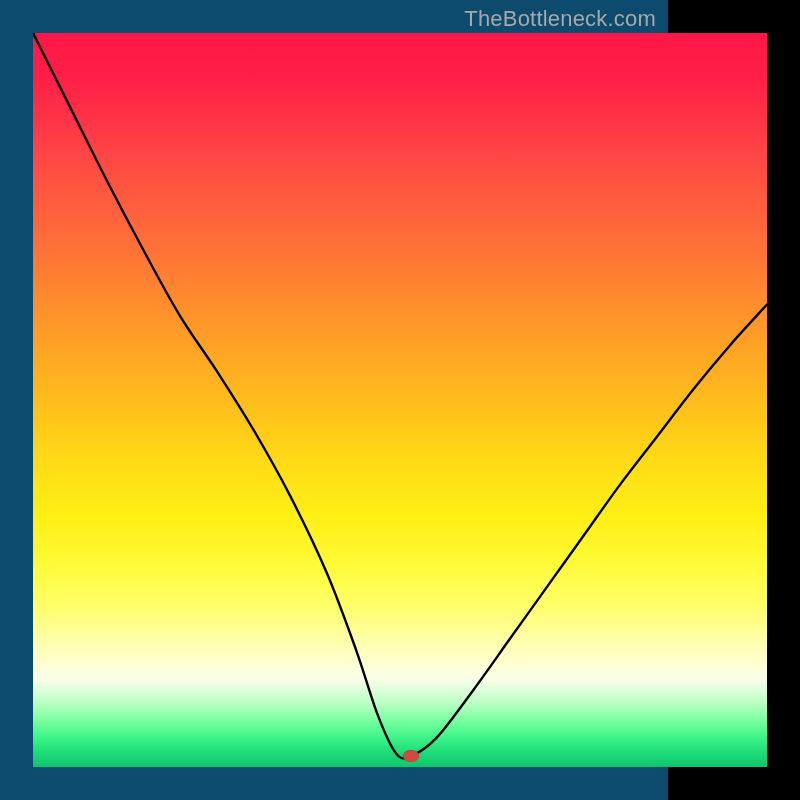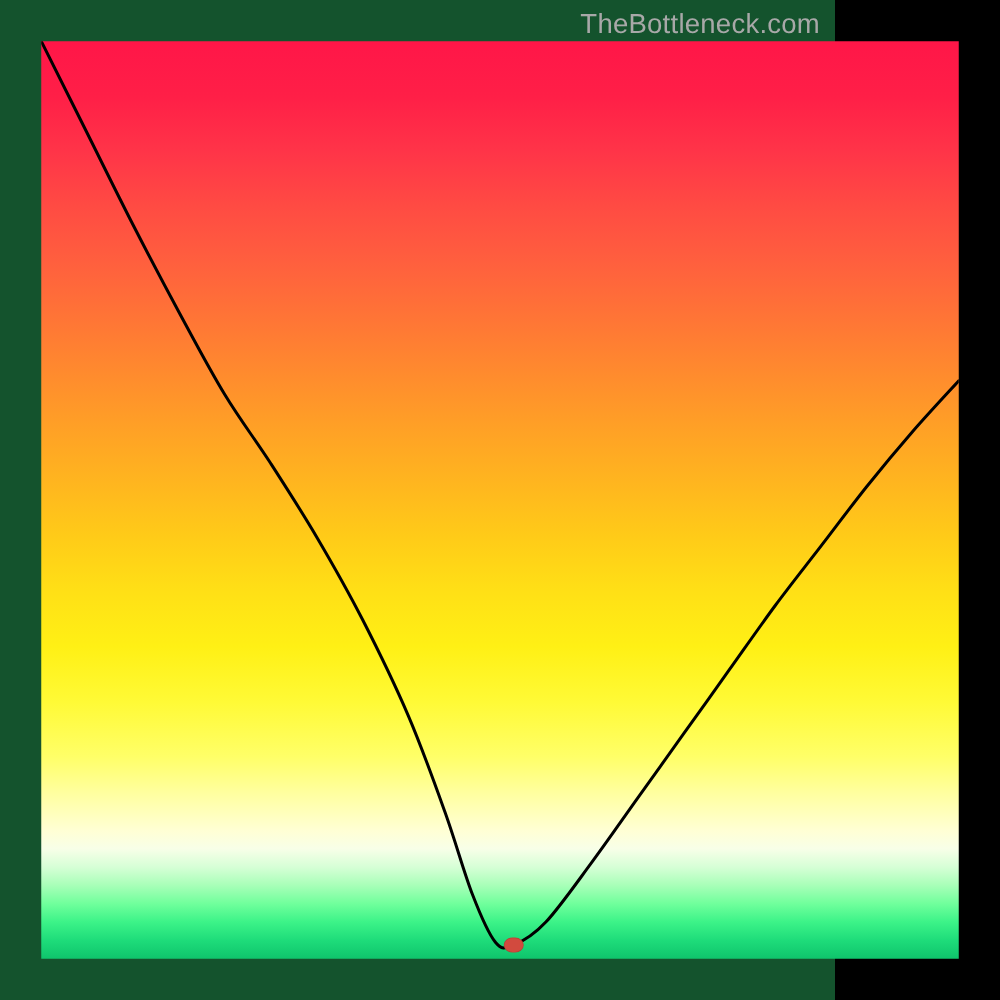--- a/index.html
+++ b/index.html
@@ -8,21 +8,21 @@
     width: 800px;
     height: 800px;
     overflow: hidden;
     background: #000;
     font-family: Arial, Helvetica, sans-serif;
   }
   .frame {
     position: relative;
     width: 668px;
     height: 800px;
-    background: #14532d;
+    background: #0c4a6e;
   }
   .plot-area {
     position: absolute;
     left: 33px;
     top: 33px;
     width: 734px;
     height: 734px;
     
     background: linear-gradient(
       to bottom,

